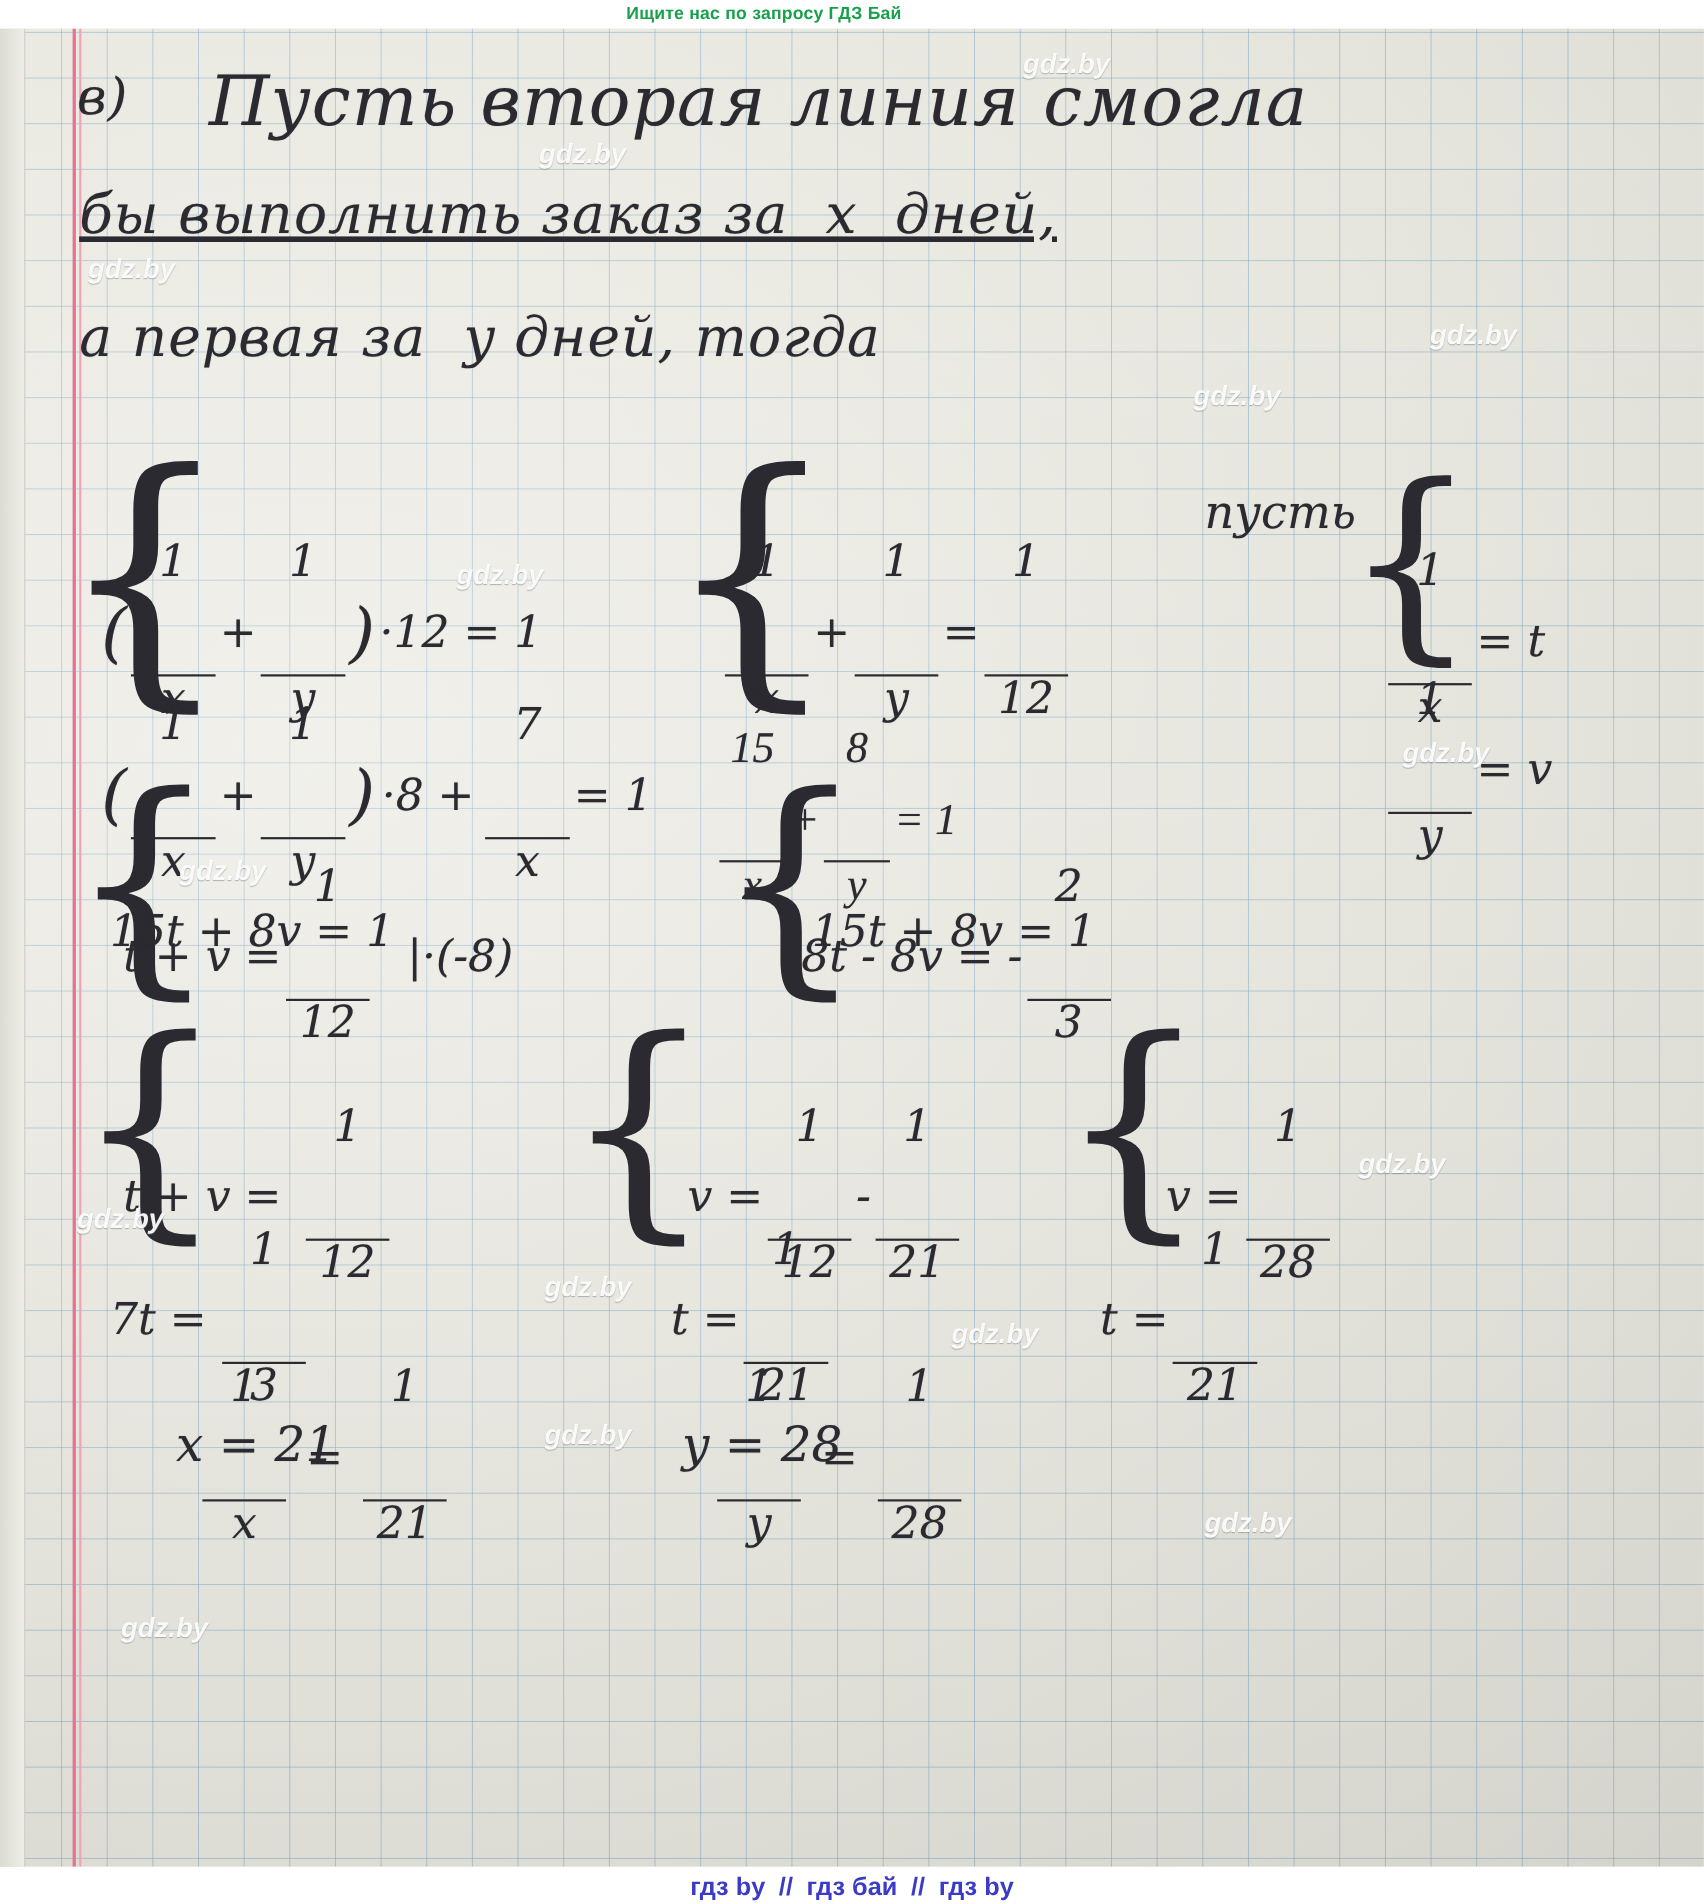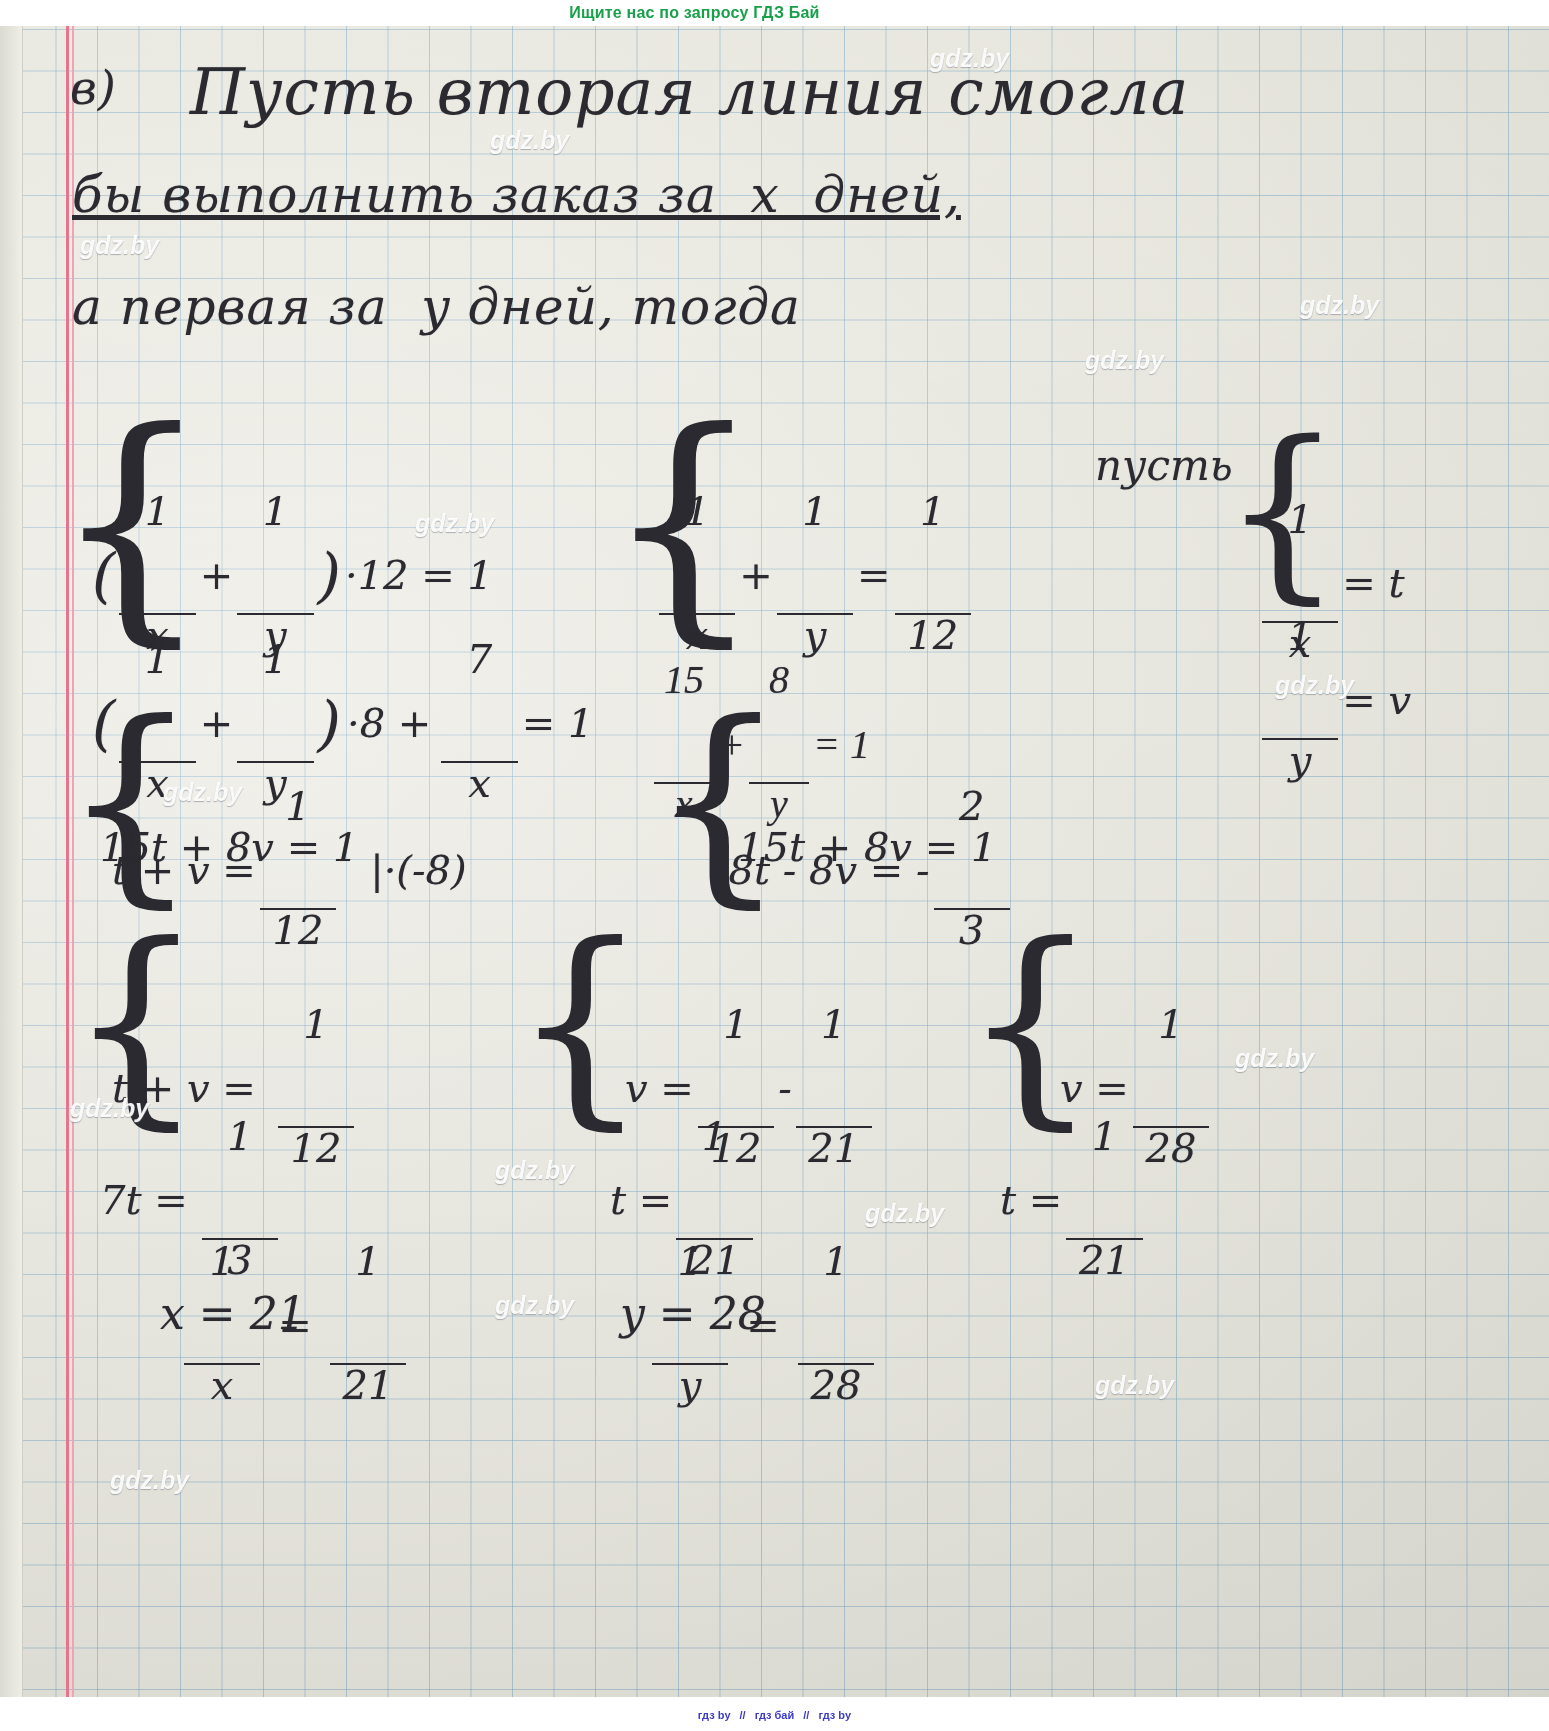--- a/index.html
+++ b/index.html
@@ -29,21 +29,21 @@
     letter-spacing: 0.2px;
   }
 
   
   .bottom-banner {
     position: absolute;
     bottom: 0; left: 0;
     width: 1549px;
     height: 33px;
     text-align: center;
-    font-size: 11px;
+    font-size: 23px;
     font-weight: bold;
     color: #3b3bc8;
     line-height: 34px;
   }
   .bottom-banner .sep {
     color: #3b3bc8;
     font-weight: bold;
     padding: 0 6px;
   }
 

